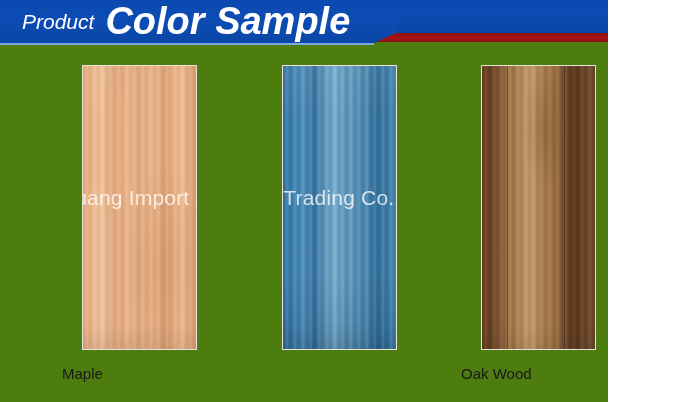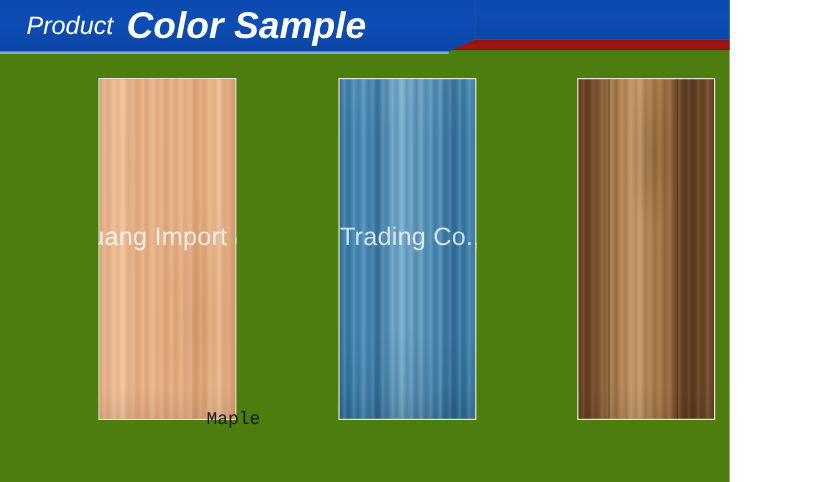--- a/index.html
+++ b/index.html
@@ -72,21 +72,21 @@
   }
   .title-pre {
     color: #ffffff;
     font-size: 21px;
     font-style: italic;
     font-weight: normal;
     letter-spacing: 0px;
   }
   .title-main {
     color: #ffffff;
-    font-size: 31px;
+    font-size: 38px;
     font-style: italic;
     font-weight: bold;
     letter-spacing: 0px;
   }
 
   
   .samples {
     position: absolute;
     left: 0;
     top: 65px;
@@ -101,27 +101,27 @@
   .swatch {
     position: relative;
     width: 115px;
     height: 285px;
     border: 1px solid #e8e2da;
     box-sizing: border-box;
     overflow: hidden;
   }
   .sample-label {
     position: absolute;
-    top: 276px;
+    top: 300px;
     left: -20px;
     width: 155px;
-    text-align: right;
+    text-align: left;
     font-size: 15px;
     color: #1a1a1a;
-    font-family: Liberation Mono, monospace;
+    font-family: Liberation Sans, sans-serif;
   }
 
   .sample-1 { left: 82px; }
   .sample-2 { left: 282px; }
   .sample-3 { left: 481px; }
 
   
   .tex-maple {
     background:
       repeating-linear-gradient(to right,
@@ -279,20 +279,21 @@
         <div class="swatch-shade"></div>
       </div>
     </div>
 
     <div class="sample sample-3">
       <div class="swatch tex-oak">
         <div class="oak-seam" style="left:25px"></div>
         <div class="oak-seam" style="left:82px"></div>
         <div class="swatch-shade"></div>
       </div>
+      <div class="sample-label">Oak Wood</div>
     </div>
 
   </div>
 
   <div class="watermark">
     <div class="wm-clip wm-1">
       <span>Shijiazhuang Import &amp; Export Trading Co., Ltd.</span>
     </div>
     <div class="wm-clip wm-2">
       <span>Shijiazhuang Import &amp; Export Trading Co., Ltd.</span>

